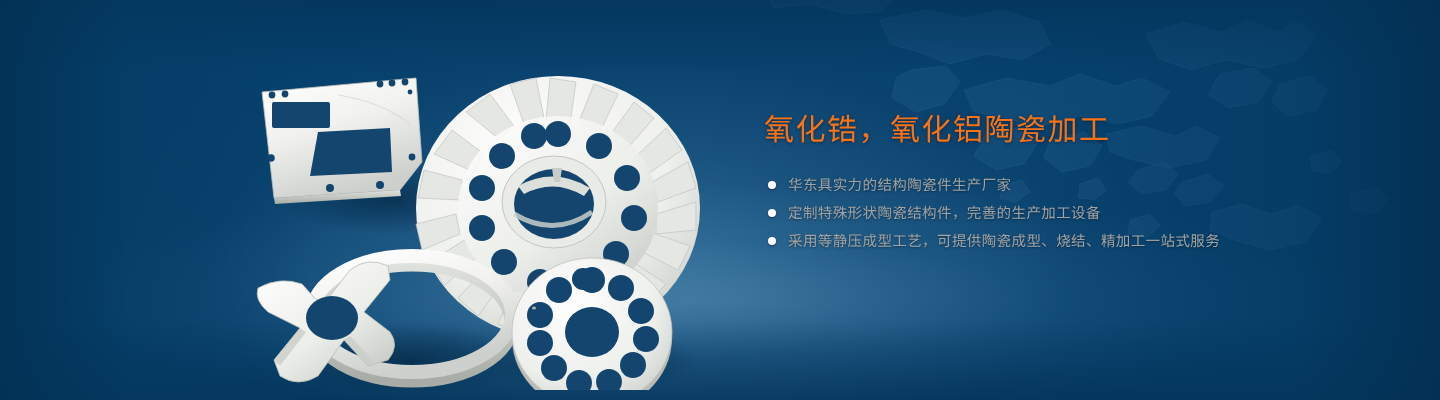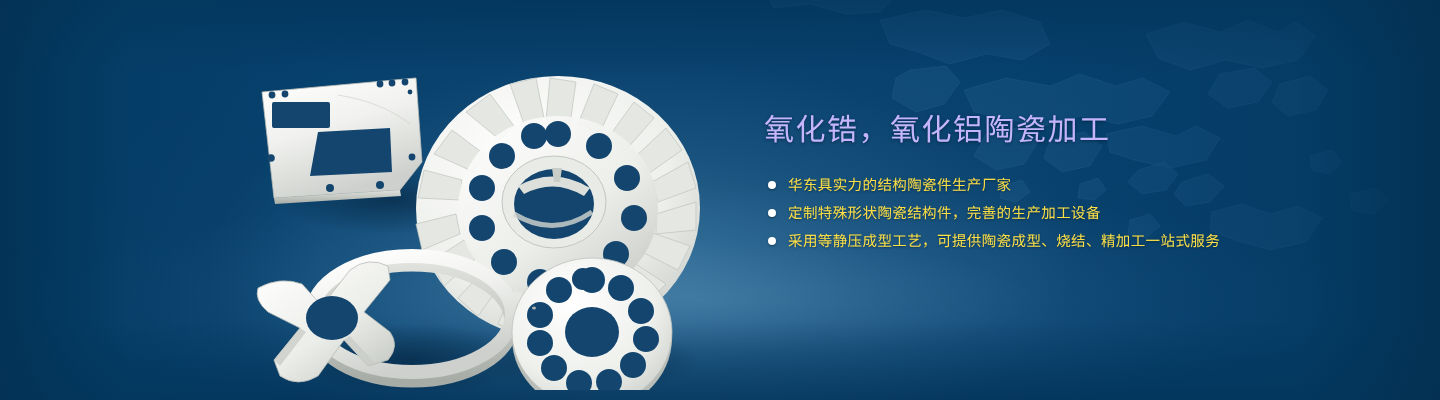--- a/index.html
+++ b/index.html
@@ -87,21 +87,21 @@
     position: absolute;
     left: 764px;
     top: 112px;
     width: 620px;
   }
   .headline {
     margin: 0;
     font-size: 30px;
     font-weight: 400;
     letter-spacing: 1.5px;
-    color: #c4b5fd;
+    color: #f97316;
     line-height: 1.22;
     white-space: nowrap;
     text-shadow: 0 1px 3px rgba(0,20,40,0.55);
   }
   .bullets {
     list-style: none;
     margin: 26px 0 0 4px;
     padding: 0;
   }
   .bullet {
@@ -115,21 +115,21 @@
     flex: 0 0 auto;
     width: 8px;
     height: 8px;
     border-radius: 50%;
     background: #ffffff;
     margin-right: 12px;
     box-shadow: 0 1px 2px rgba(0,18,36,0.5);
   }
   .bullet-text {
     font-size: 14.5px;
-    color: #fde047;
+    color: #a3a3a3;
     letter-spacing: 0.4px;
     line-height: 1.45;
     text-shadow: 0 1px 2px rgba(0,20,40,0.5);
   }
 </style>
 </head>
 <body>
 
 <div id="banner">
 

